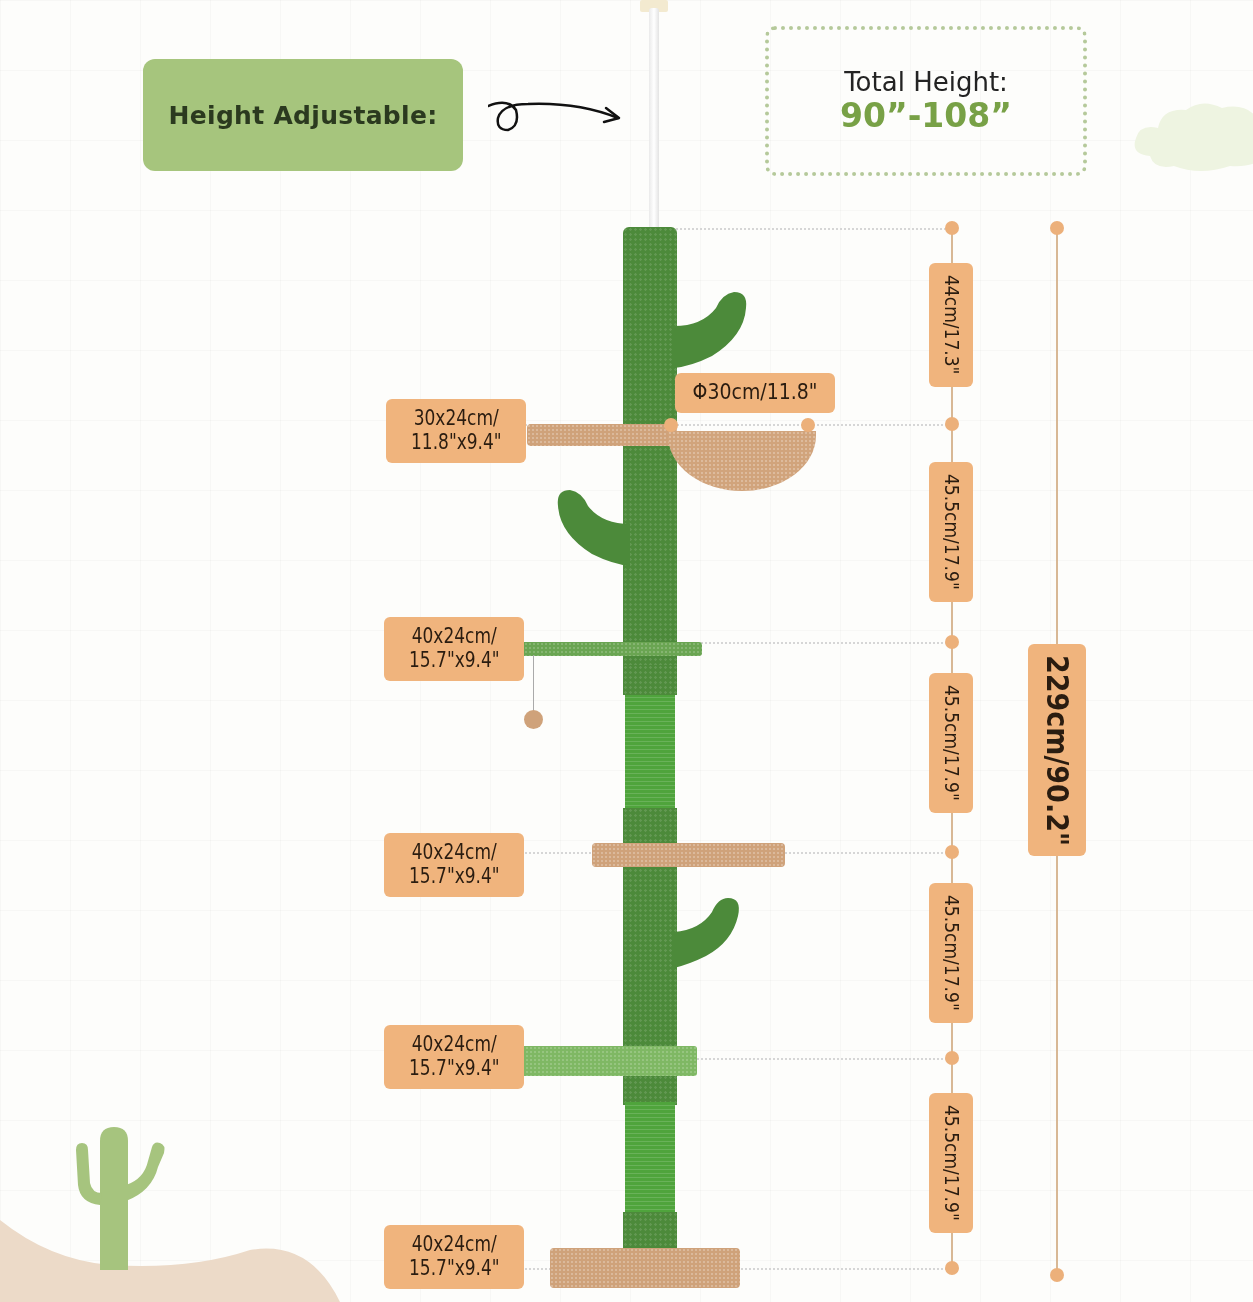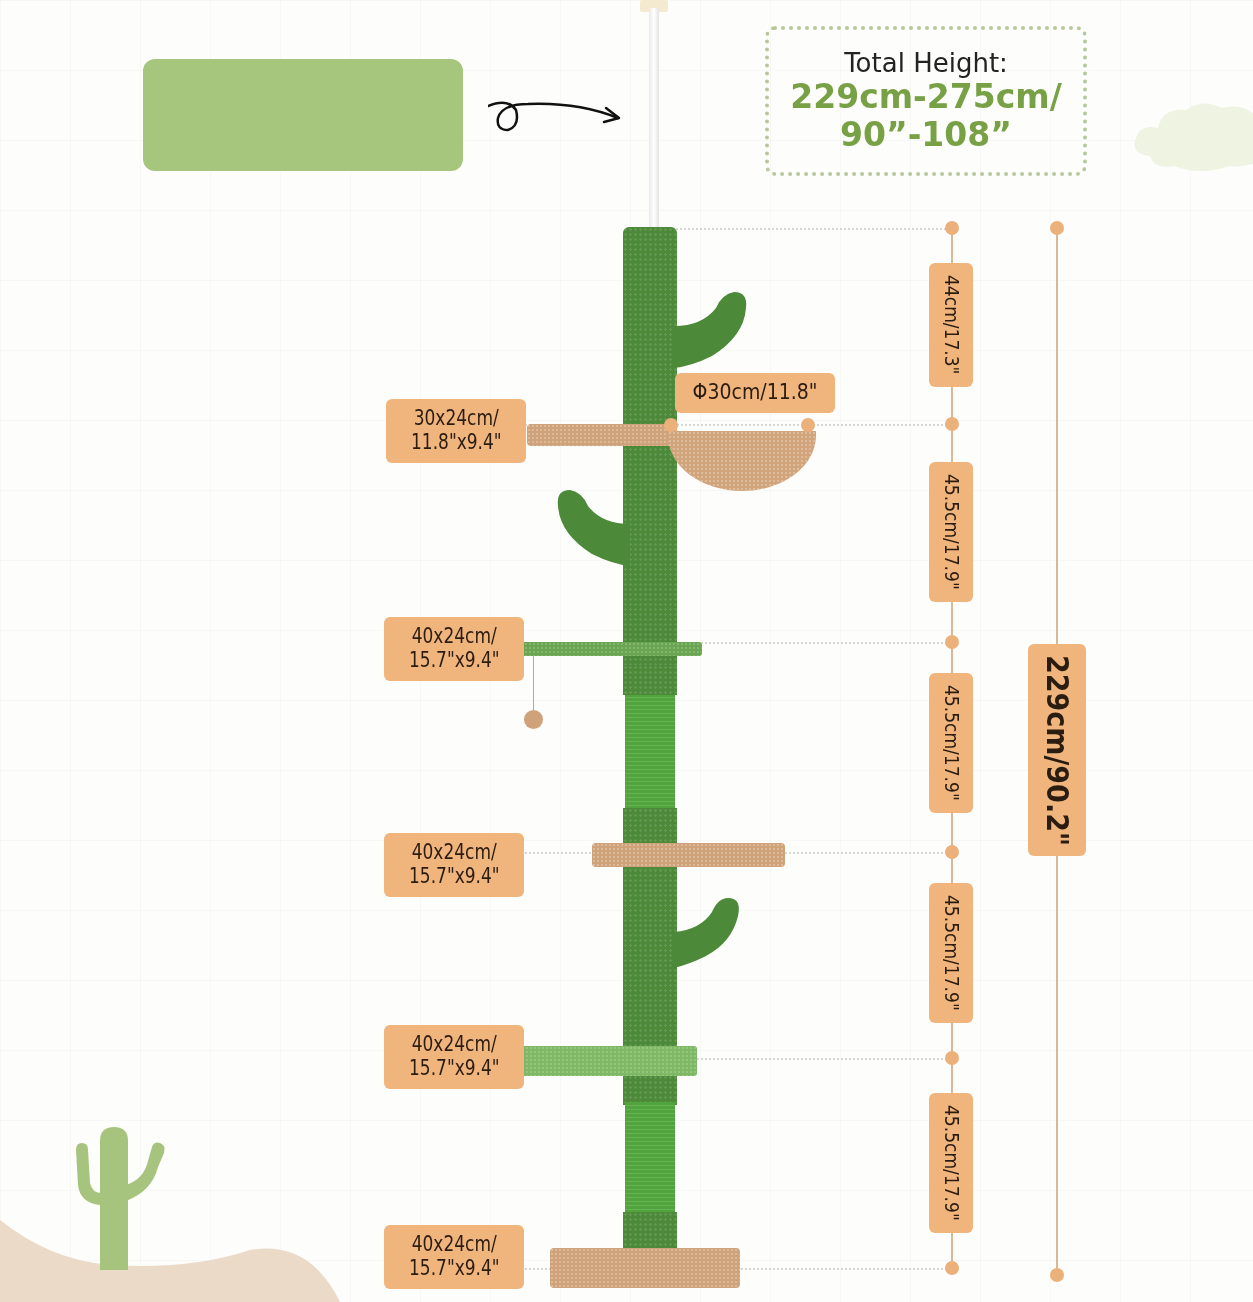--- a/index.html
+++ b/index.html
@@ -116,30 +116,30 @@
   <path d="M0 30 Q50 70 110 75 Q190 80 250 60 Q310 50 340 112 L0 112 Z" fill="#ecdac8"></path>
 </svg>
 
 <svg class="abs deco-cactus" viewBox="0 0 100 150">
   <path d="M34 145 L34 16 Q34 2 48 2 Q62 2 62 16 L62 145 Z" fill="#a6c47e"></path>
   <path d="M34 80 Q14 78 12 60 L10 25 Q10 18 16 18 Q22 18 22 25 L24 58 Q26 68 36 68 Z" fill="#a6c47e"></path>
   <path d="M60 60 Q78 54 82 36 L86 22 Q88 16 94 18 Q100 20 98 28 L92 42 Q86 66 60 76 Z" fill="#a6c47e"></path>
 </svg>
 
 <div class="abs adj-box">
+  <div class="adj-title">Height Adjustable:</div>
 </div>
 
 <svg class="abs arrow" viewBox="0 0 140 50">
   <path d="M0 10 Q20 2 28 14 Q32 30 20 34 Q8 34 10 22 Q14 8 40 8 Q90 6 130 22" fill="none" stroke="#111" stroke-width="2.5" stroke-linecap="round"></path>
   <path d="M118 12 L131 22 L116 26" fill="none" stroke="#111" stroke-width="2.5" stroke-linecap="round" stroke-linejoin="round"></path>
 </svg>
 
 <div class="abs total-box">
   <div class="total-title">Total Height:</div>
-  <div class="total-value">229cm-275cm/</div>
   <div class="total-value">90”-108”</div>
 </div>
 
 <div class="abs dotline" style="left:660px; top:228px; width:290px;"></div>
 <div class="abs dotline" style="left:498px; top:424px; width:452px;"></div>
 <div class="abs dotline" style="left:498px; top:642px; width:452px;"></div>
 <div class="abs dotline" style="left:498px; top:852px; width:452px;"></div>
 <div class="abs dotline" style="left:498px; top:1058px; width:452px;"></div>
 <div class="abs dotline" style="left:498px; top:1268px; width:452px;"></div>
 

